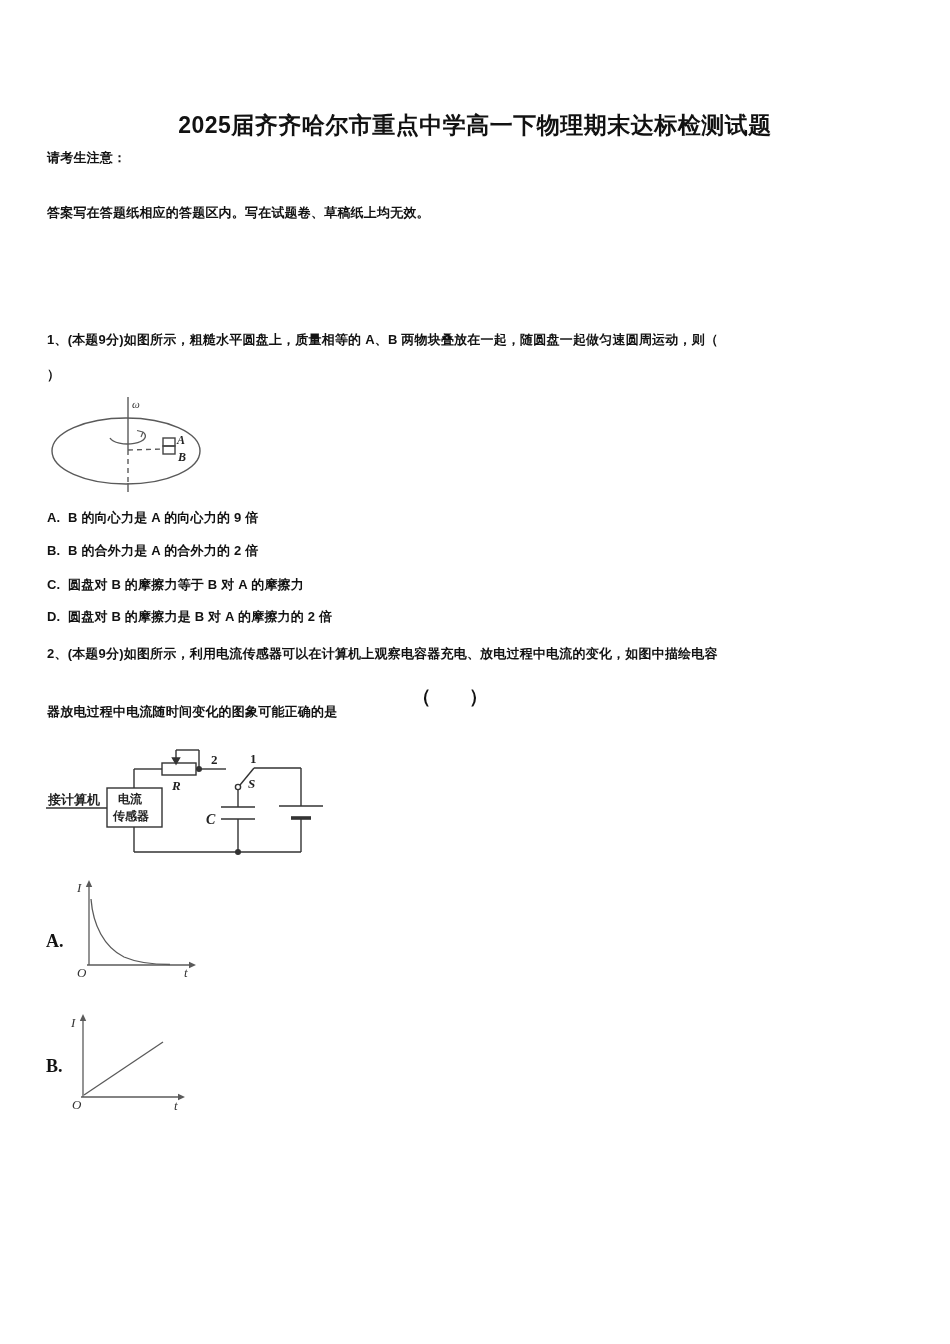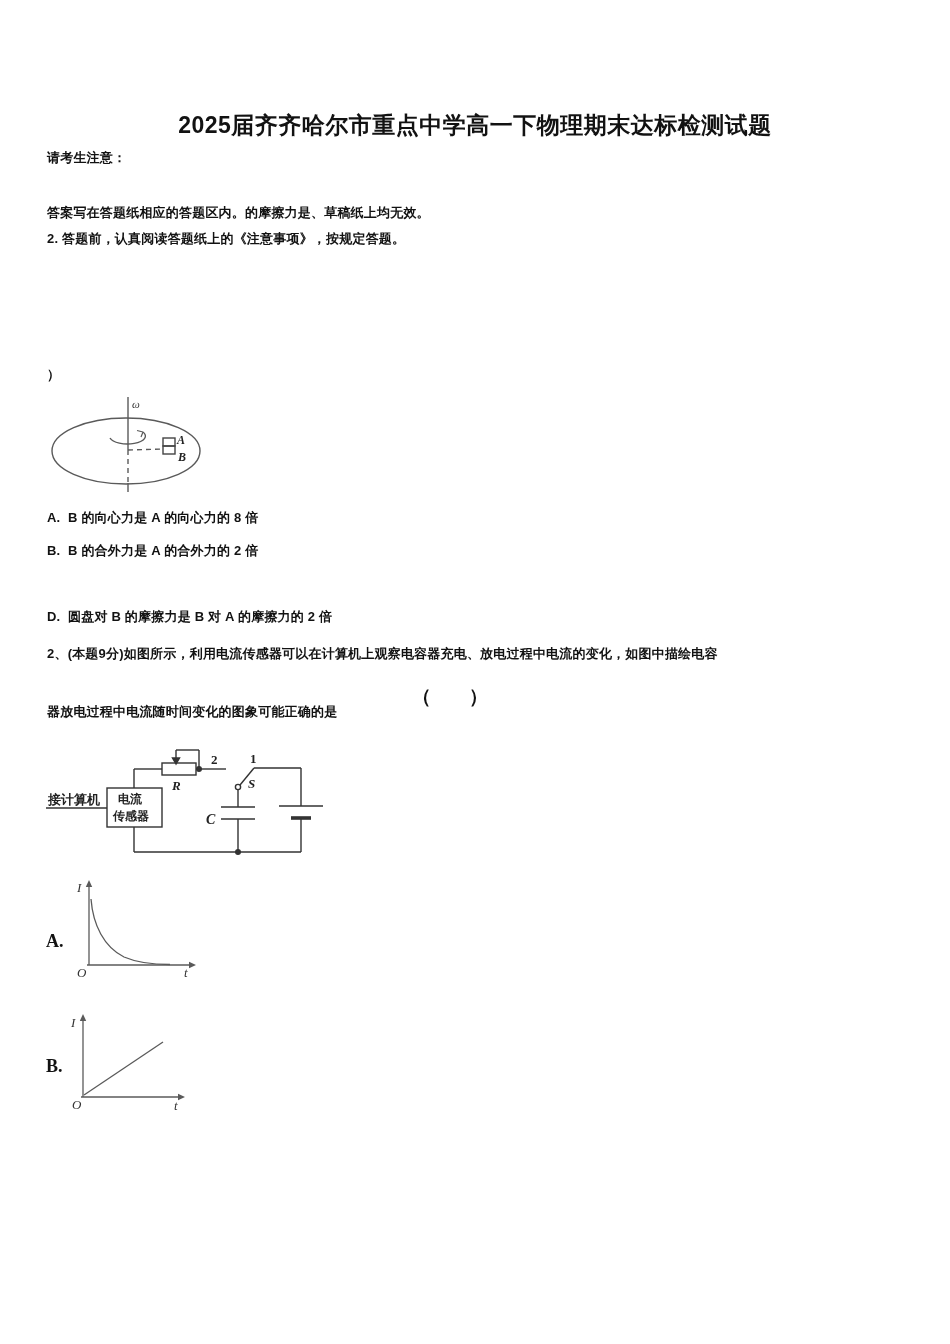--- a/index.html
+++ b/index.html
@@ -16,45 +16,46 @@
   .var{font-style:italic;}
 </style>
 </head>
 <body>
 
 <div class="page">
 
   <div class="tline title" style="top:110px">2025届齐齐哈尔市重点中学高一下物理期末达标检测试题</div>
 
   <div class="tline" style="top:149px">请考生注意：</div>
-  <div class="tline" style="top:204px">答案写在答题纸相应的答题区内。的摩擦力是、草稿纸上均无效。</div>
-  <div class="tline" style="top:230px">2. 答题前，认真阅读答题纸上的《注意事项》，按规定答题。</div>
+  <div class="tline" style="top:204px">答案写在答题纸相应的答题区内。写在试题卷、草稿纸上均无效。</div>
 
 
+  <div class="tline" style="top:331px">1、(本题9分)如图所示，粗糙水平圆盘上，质量相等的 A、B 两物块叠放在一起，随圆盘一起做匀速圆周运动，则（</div>
   <div class="tline" style="top:366px">）</div>
 
   <svg style="left:46px;top:392px" width="170" height="108" viewBox="0 0 170 108">
     <g stroke="#5a5a5a" stroke-width="1.4" fill="none">
       <ellipse cx="80" cy="59" rx="74" ry="33"></ellipse>
       <line x1="82" y1="5" x2="82" y2="58"></line>
       <line x1="82" y1="58" x2="82" y2="91" stroke-dasharray="5,4"></line>
       <line x1="82" y1="91" x2="82" y2="100"></line>
       <path d="M 64 46 A 18 8 0 1 0 97 40"></path>
       <path d="M 97 40 l -6 -1.5 M 97 40 l -2 5" stroke-width="1.2"></path>
       <line x1="82" y1="58" x2="117" y2="57" stroke-dasharray="5,4"></line>
       <rect x="117" y="46" width="12" height="8" stroke="#444"></rect>
       <rect x="117" y="54" width="12" height="8" stroke="#444"></rect>
     </g>
     <text x="86" y="16" font-size="11" class="var" fill="#333">ω</text>
     <text x="131" y="52" font-size="12" font-weight="bold" class="var" fill="#222">A</text>
     <text x="132" y="69" font-size="12" font-weight="bold" class="var" fill="#222">B</text>
   </svg>
 
-  <div class="tline" style="top:509px">A.  B 的向心力是 A 的向心力的 8 倍</div>
+  <div class="tline" style="top:509px">A.  B 的向心力是 A 的向心力的 9 倍</div>
   <div class="tline" style="top:542px">B.  B 的合外力是 A 的合外力的 2 倍</div>
+  <div class="tline" style="top:576px">C.  圆盘对 B 的摩擦力等于 B 对 A 的摩擦力</div>
   <div class="tline" style="top:608px">D.  圆盘对 B 的摩擦力是 B 对 A 的摩擦力的 2 倍</div>
 
   <div class="tline" style="top:645px">2、(本题9分)如图所示，利用电流传感器可以在计算机上观察电容器充电、放电过程中电流的变化，如图中描绘电容</div>
   <div class="blank" style="left:412px;top:684px">（　　）</div>
   <div class="tline" style="top:703px">器放电过程中电流随时间变化的图象可能正确的是</div>
 
   <svg style="left:45px;top:735px" width="330" height="135" viewBox="0 0 330 135">
     <g stroke="#333" stroke-width="1.4" fill="none">
 
       <line x1="1" y1="73" x2="62" y2="73"></line>

